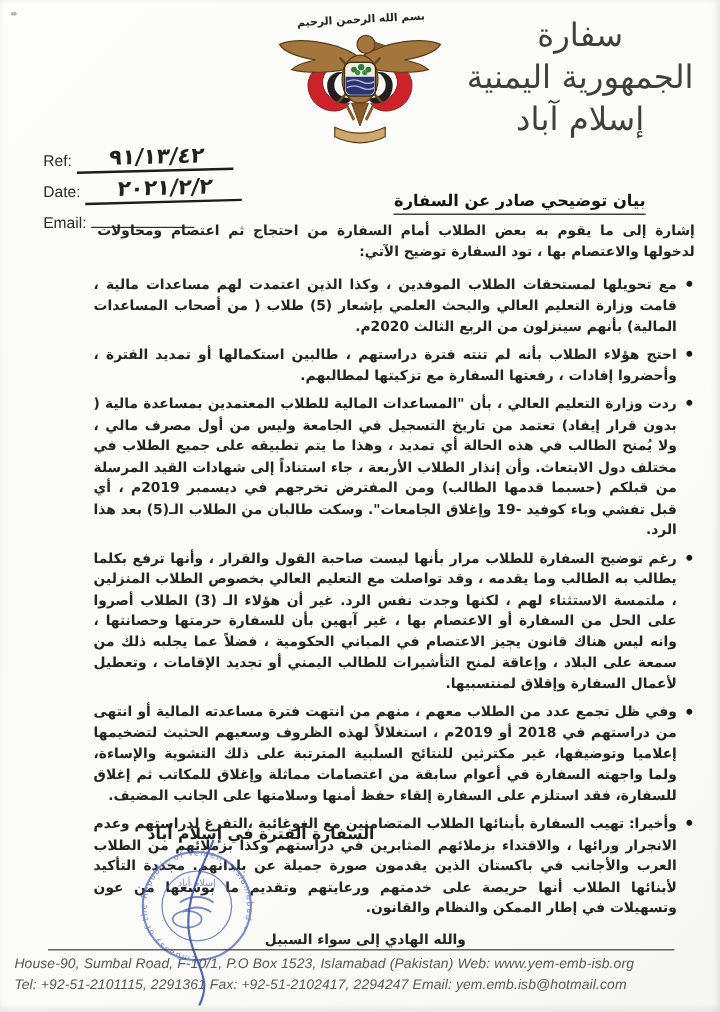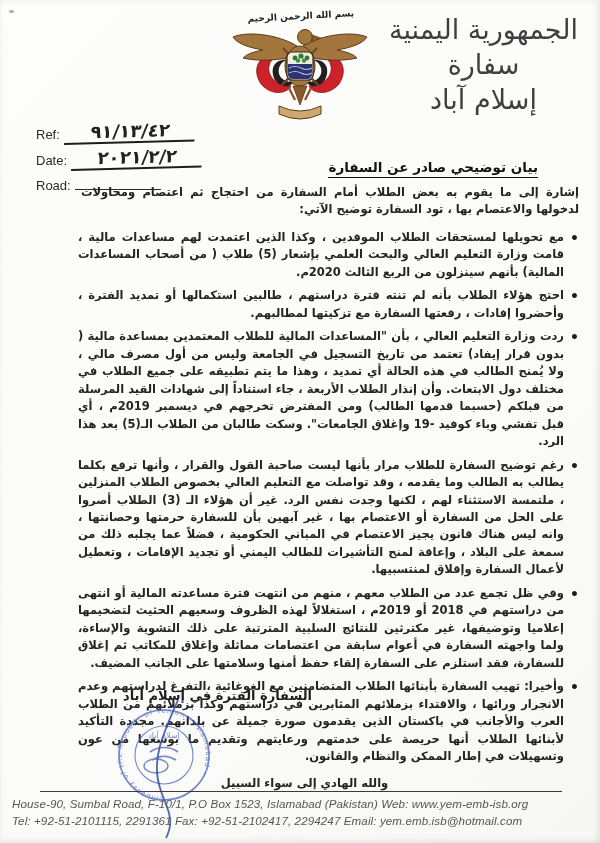--- a/index.html
+++ b/index.html
@@ -107,33 +107,33 @@
     <path d="M63,60 h24 v11 a5,5 0 0 1 -5,4 h-14 a5,5 0 0 1 -5,-4 Z" fill="#2e3470"></path>
     <path d="M64,64 q6,-3 12,0 t11,0 M64,69 q6,-3 12,0 t11,0" stroke="#aebadf" stroke-width="1.1" fill="none"></path>
 
     <path d="M68,82 L82,82 L75,101 Z" fill="#8a5a2b" stroke="#5b3b16" stroke-width="0.8"></path>
     <path d="M64,84 L70,96 M86,84 L80,96" stroke="#8a5a2b" stroke-width="2.4"></path>
 
     <path d="M54,102 Q75,112 96,102 L96,110 Q75,120 54,110 Z" fill="#cfa86f" stroke="#5b3b16" stroke-width="1"></path>
   </svg>
 
   <div class="arb-block">
+    <div>سفارة</div>
     <div>الجمهورية اليمنية</div>
-    <div>سفارة</div>
     <div>إسلام آباد</div>
   </div>
 
   <div class="field ref-row">
     <span>Ref:</span><span class="fval" dir="ltr">٩١/١٣/٤٢</span>
   </div>
   <div class="field date-row">
     <span>Date:</span><span class="fval" dir="ltr">٢٠٢١/٢/٢</span>
   </div>
   <div class="field encl-row">
-    <span>Road:</span><span class="eval"></span>
+    <span>Email:</span><span class="eval"></span>
   </div>
 
   <div class="doc-title">
     <span>بيان توضيحي صادر عن السفارة</span>
   </div>
 
   <div class="body">
     <p class="intro">إشارة إلى ما يقوم به بعض الطلاب أمام السفارة من احتجاج ثم اعتصام ومحاولات لدخولها والاعتصام بها ، تود السفارة توضيح الآتي:</p>
     <ul class="bullets">
       <li>مع تحويلها لمستحقات الطلاب الموفدين ، وكذا الذين اعتمدت لهم مساعدات مالية ، قامت وزارة التعليم العالي والبحث العلمي بإشعار (5) طلاب ( من أصحاب المساعدات المالية) بأنهم سينزلون من الربع الثالث 2020م.</li>

